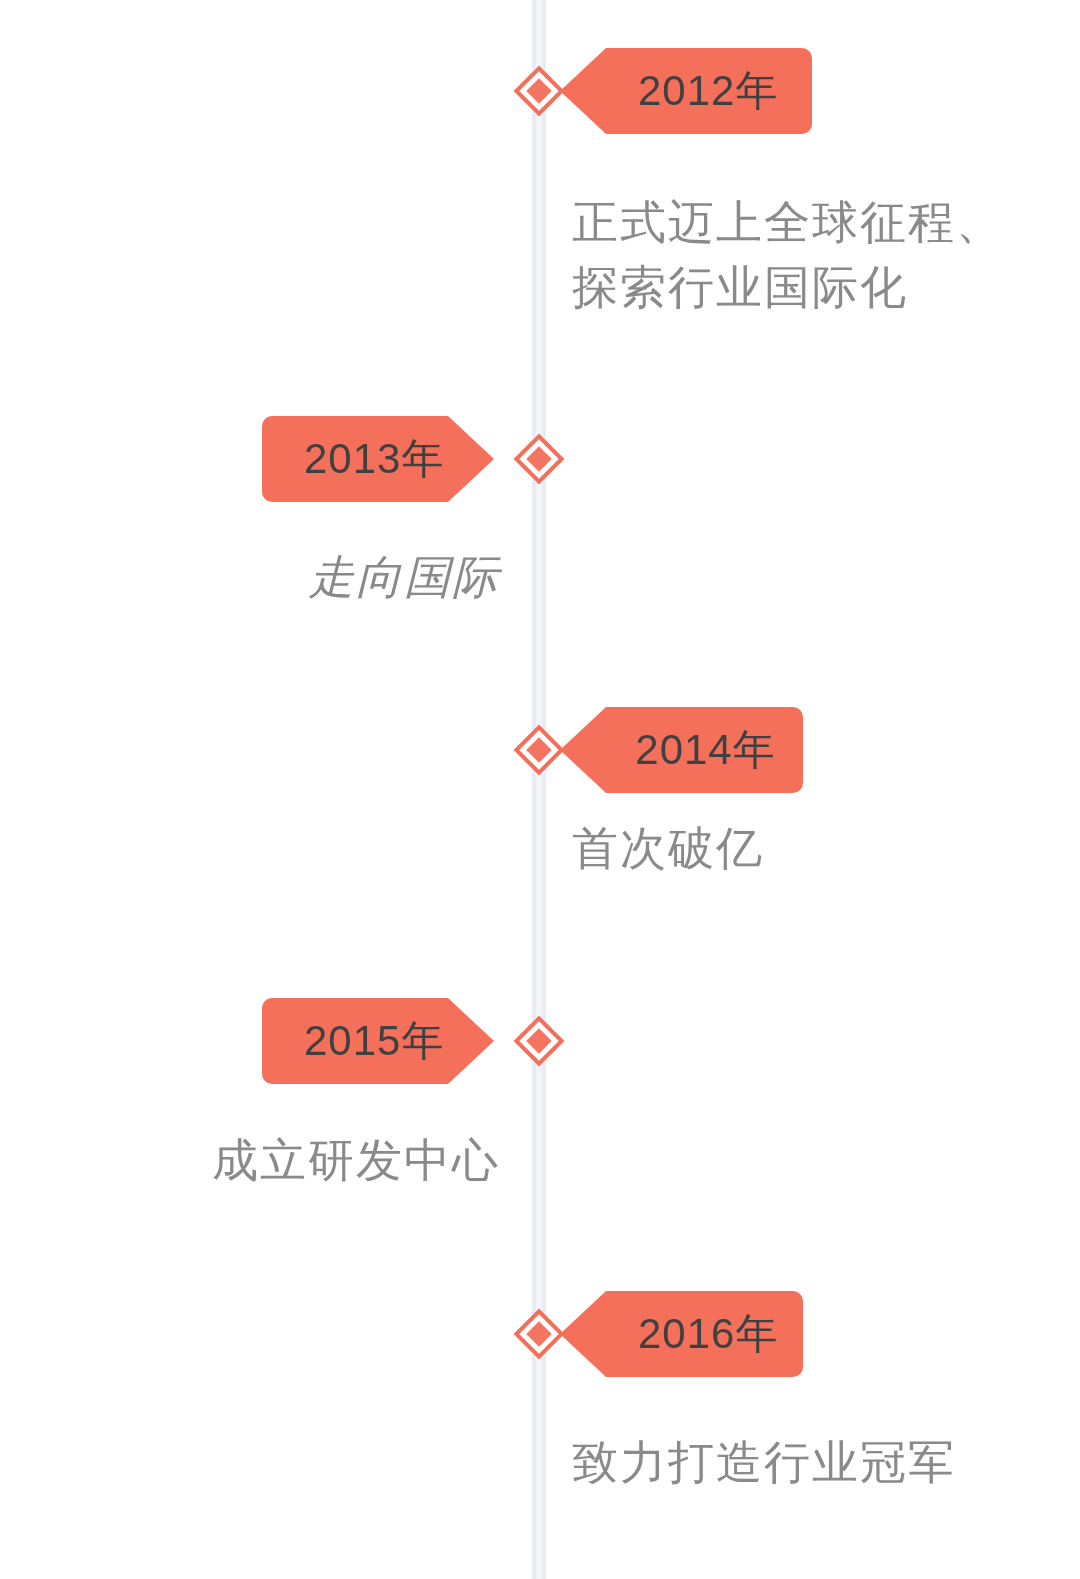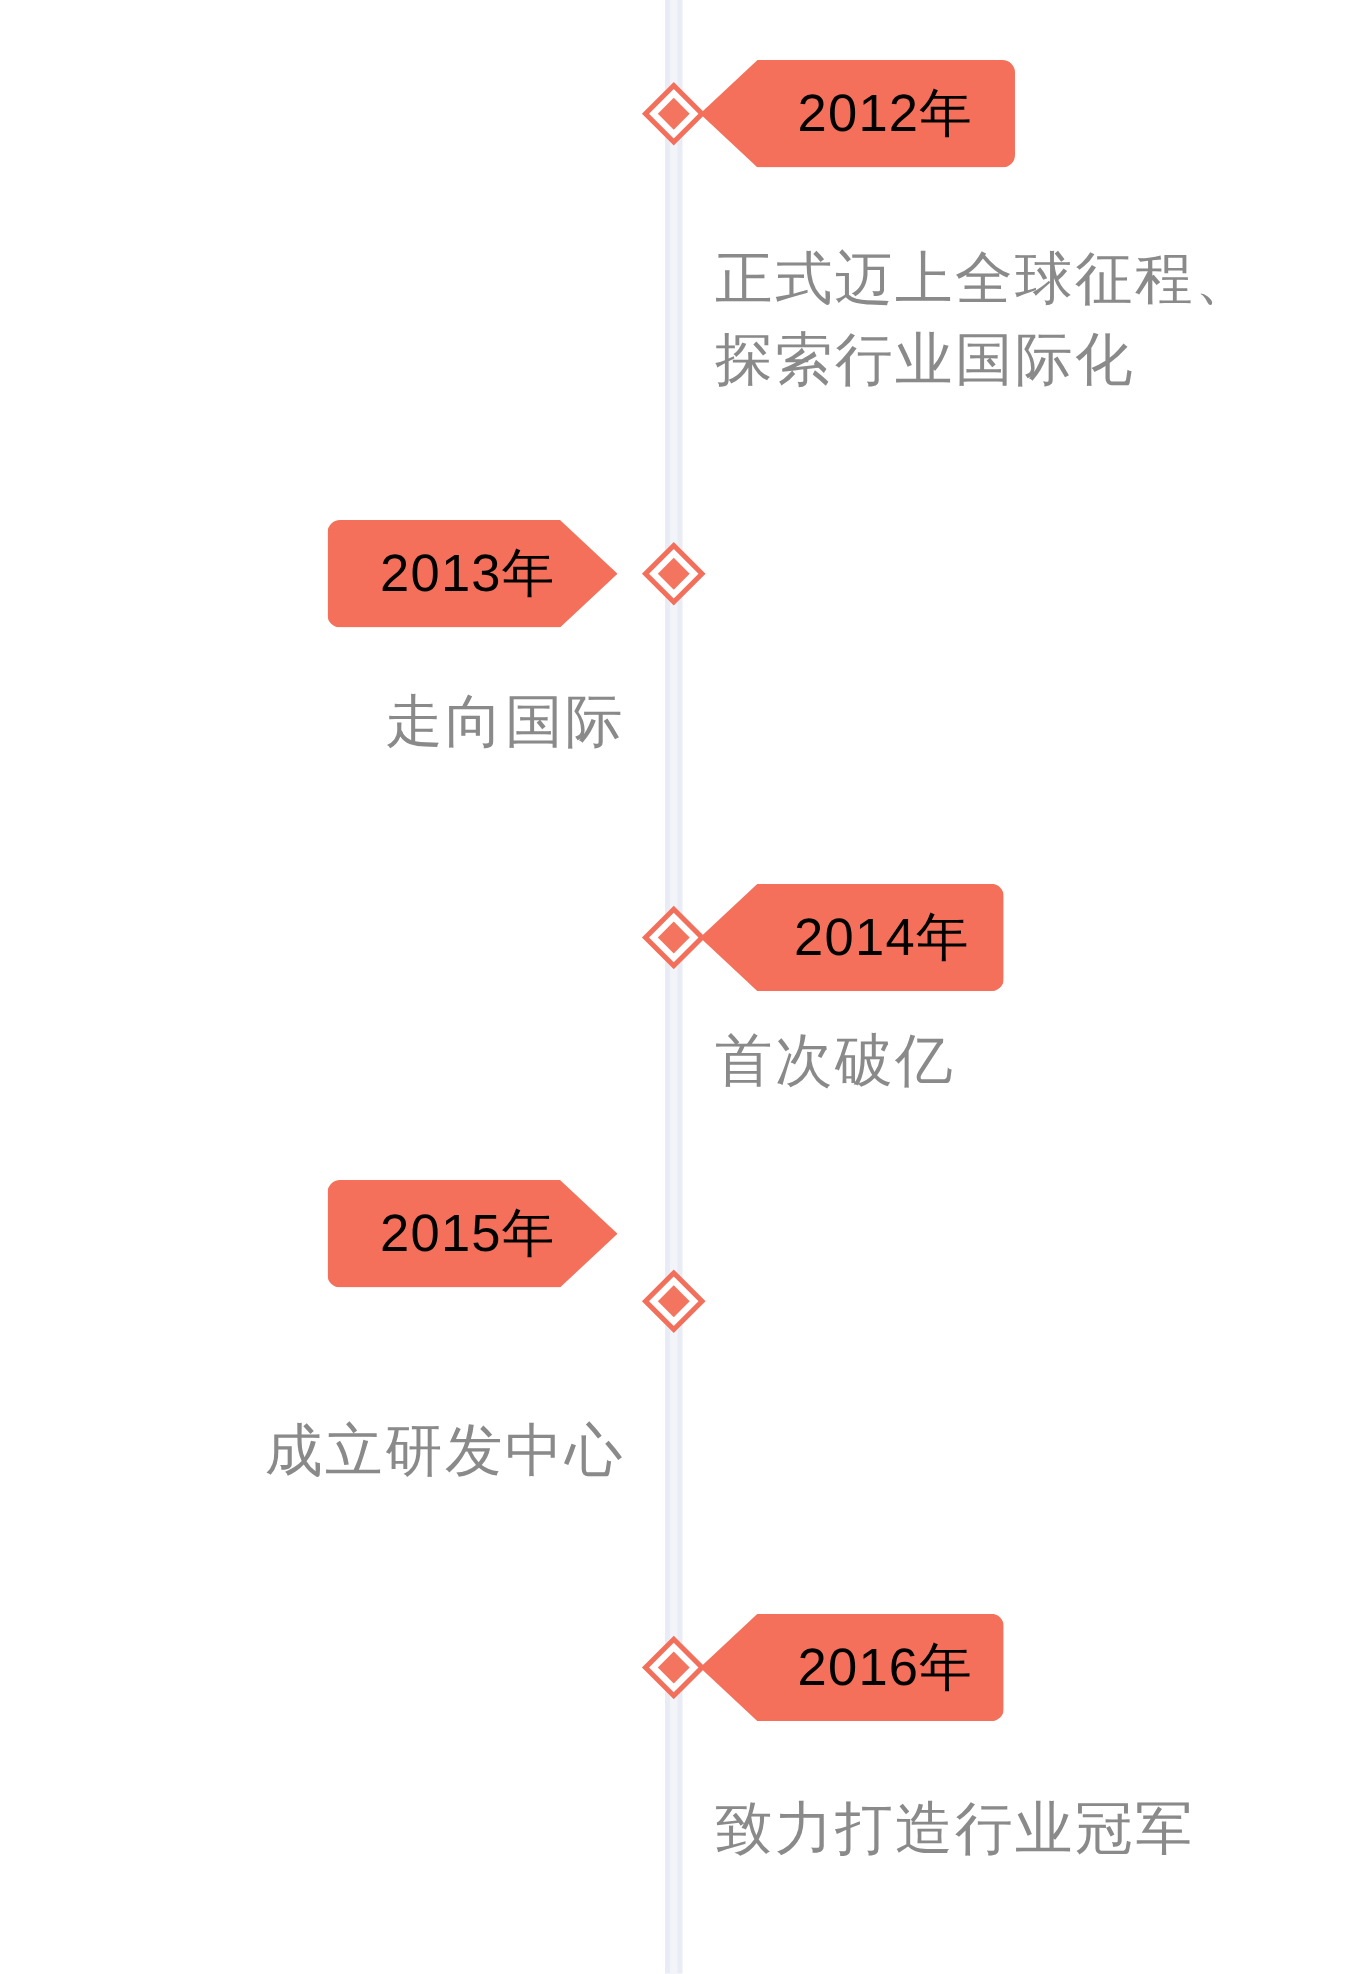--- a/index.html
+++ b/index.html
@@ -64,21 +64,21 @@
     background:#f4755f;
   }
 
   
   .year-tag {
     position:absolute;
     height:86px;
     background:#f4705a;
     display:flex;
     align-items:center;
-    color:#000000;
+    color:#404040;
     font-size:42px;
     letter-spacing:1px;
     line-height:1;
   }
   
   .year-tag.right {
     border-radius:0 10px 10px 0;
     padding-left:78px;
     padding-right:30px;
     justify-content:flex-start;
@@ -127,40 +127,40 @@
   </div>
 
   <div class="event">
     <div class="diamond" style="top:437px;">
       <div class="d-outer"></div>
         <div class="d-inner"></div>
     </div>
     <div class="year-tag left" style="top:416px; left:262px; width:232px;">
       <span class="year-text">2013年</span>
     </div>
-    <div class="desc left" style="top:545px;">走向国际</div>
+    <div class="desc left" style="top:545px;font-style:italic;">走向国际</div>
   </div>
 
   <div class="event">
     <div class="diamond" style="top:728px;">
       <div class="d-outer"></div>
         <div class="d-inner"></div>
     </div>
     <div class="year-tag right" style="top:707px; left:560px; width:243px;justify-content:center;">
       <span class="year-text">2014年</span>
     </div>
     <div class="desc right" style="top:816px;">首次破亿</div>
   </div>
 
   <div class="event">
     <div class="diamond" style="top:1019px;">
       <div class="d-outer"></div>
         <div class="d-inner"></div>
     </div>
-    <div class="year-tag left" style="top:944px; left:262px; width:232px;text-align:right;">
+    <div class="year-tag left" style="top:998px; left:262px; width:232px;text-align:right;">
       <span class="year-text">2015年</span>
     </div>
     <div class="desc left" style="top:1128px;">成立研发中心</div>
   </div>
 
   <div class="event">
     <div class="diamond" style="top:1312px;">
       <div class="d-outer"></div>
         <div class="d-inner"></div>
     </div>

